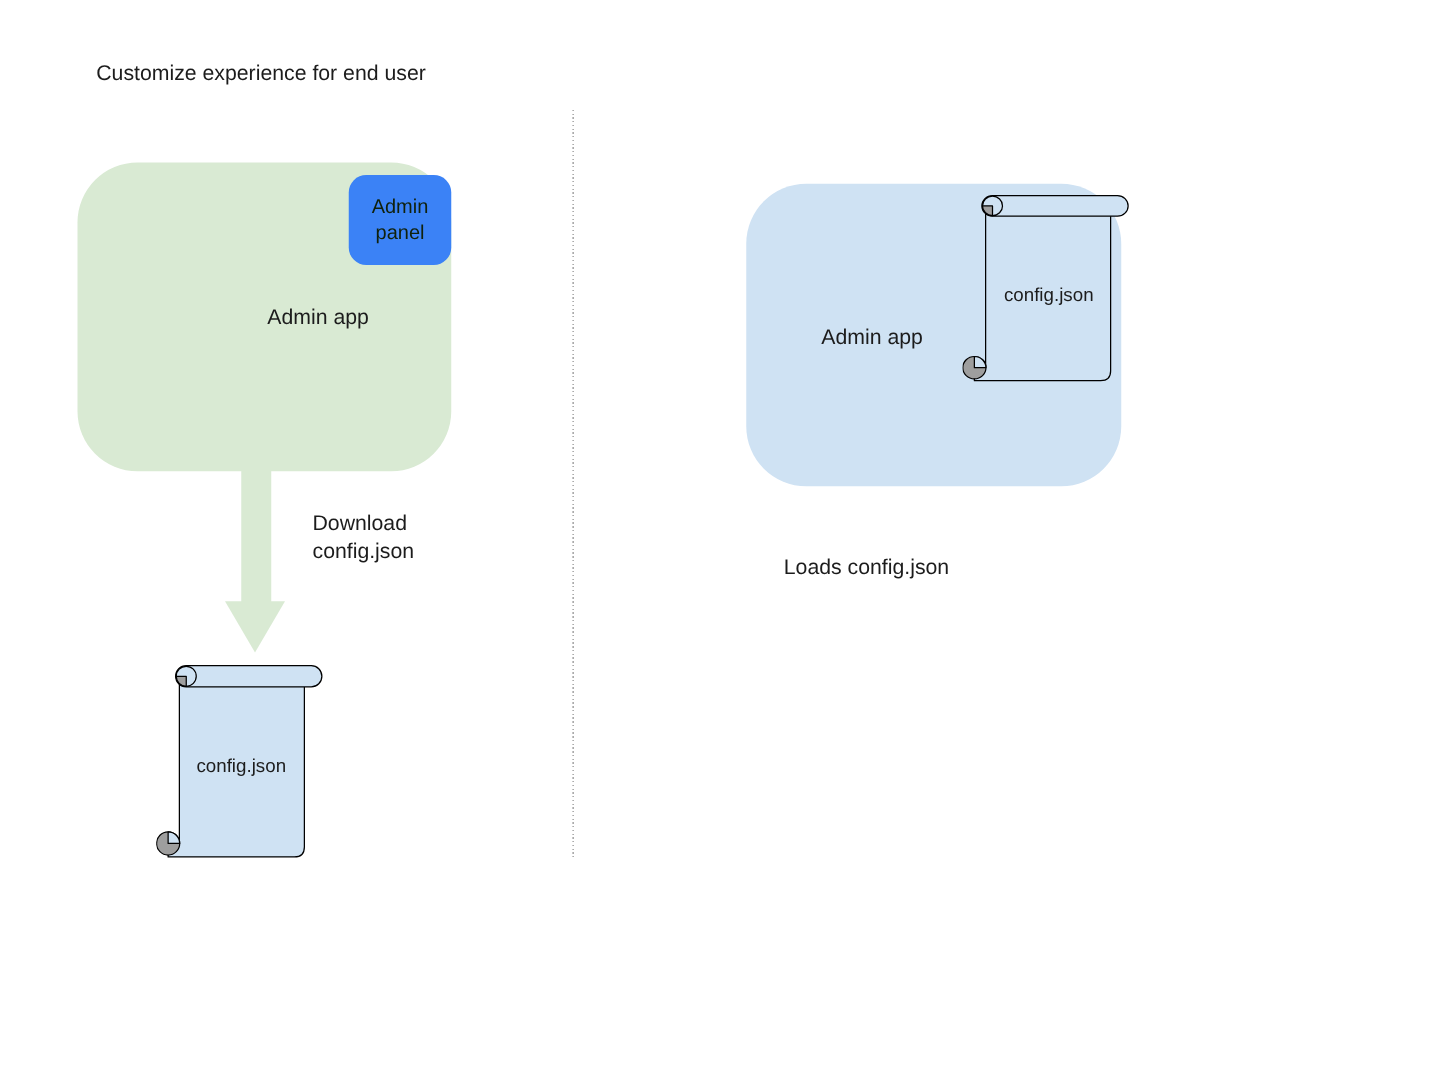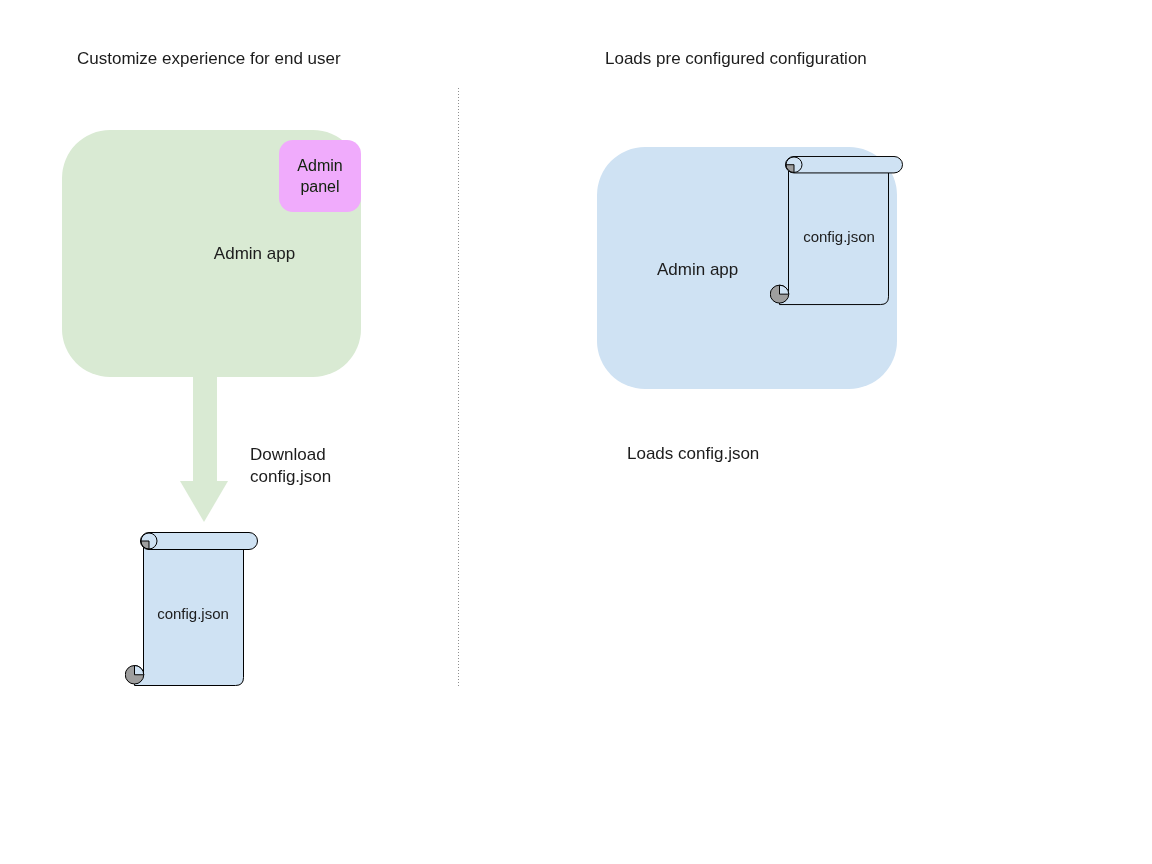--- a/index.html
+++ b/index.html
@@ -39,21 +39,21 @@
 
   #admin-app-box {
     left: 62px; top: 130px;
     width: 299px; height: 247px;
     background: #d9ead3;
     border-radius: 48px;
   }
   #admin-panel-box {
     left: 279px; top: 140px;
     width: 82px; height: 72px;
-    background: #f0abfc;
+    background: #3b82f6;
     border-radius: 14px;
     display: flex;
     align-items: center;
     justify-content: center;
     text-align: center;
     font-size: 16px;
     line-height: 21px;
     color: #10210c;
   }
   #admin-app-label {
@@ -64,21 +64,20 @@
     padding-left: 43px;
   }
 
   #down-arrow { left: 179px; top: 376px; }
 
   #arrow-label {
     left: 250px; top: 408px;
     font-size: 17px;
     line-height: 22px;
     white-space: pre-line;
-    margin-top: 36px;
   }
 
   #scroll-left { left: 125px; top: 532px; }
   #scroll-left-label {
     left: 193px; top: 613px;
     transform: translate(-50%, -50%);
     font-size: 15px;
     white-space: nowrap;
   }
 
@@ -120,21 +119,20 @@
         <rect x="15.5" y="0.5" width="117" height="17" rx="8.5" fill="#cfe2f3"></rect>
         <circle cx="24" cy="9" r="8" fill="#cfe2f3"></circle>
         <path d="M24,9 H16 A8,8 0 0 0 24,17 Z" fill="#9e9e9e"></path>
         <circle cx="9.5" cy="142.75" r="9.25" fill="#9e9e9e"></circle>
         <path d="M9.5,142.75 H18.75 A9.25,9.25 0 0 0 9.5,133.5 Z" fill="#cfe2f3"></path>
       </g>
     </defs>
   </svg>
 
   <div class="abs title" id="title-left">Customize experience for end user</div>
-  <div class="abs title" id="title-right">Loads pre configured configuration</div>
 
   <div class="abs" id="divider"></div>
 
   <div class="abs" id="admin-app-box"></div>
   <div class="abs" id="admin-panel-box">
     <span>Admin panel</span>
   </div>
   <div class="abs" id="admin-app-label">Admin app</div>
 
   <svg class="abs" id="down-arrow" width="50" height="148" viewBox="0 0 50 148">

